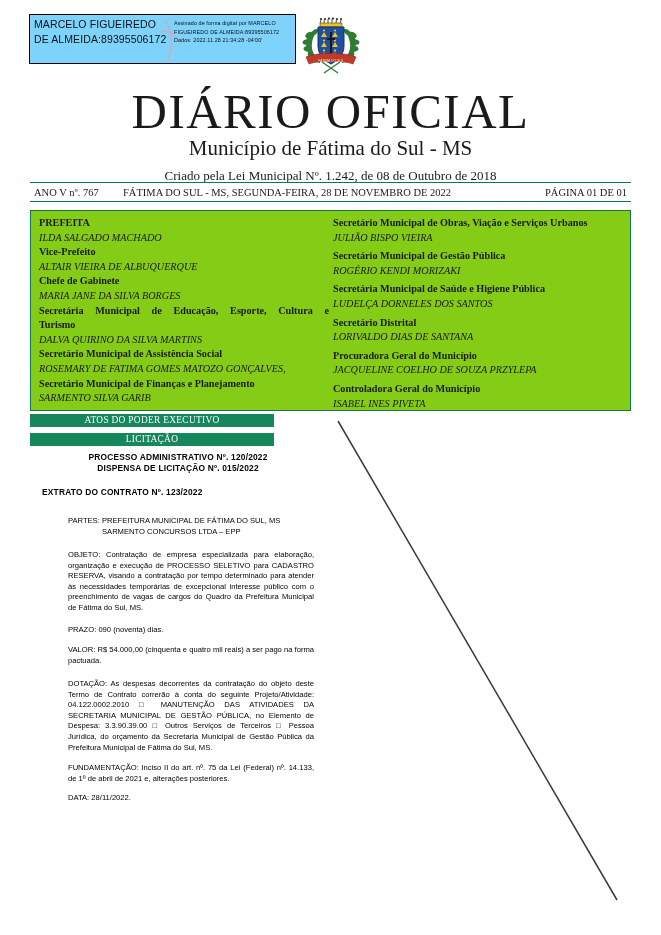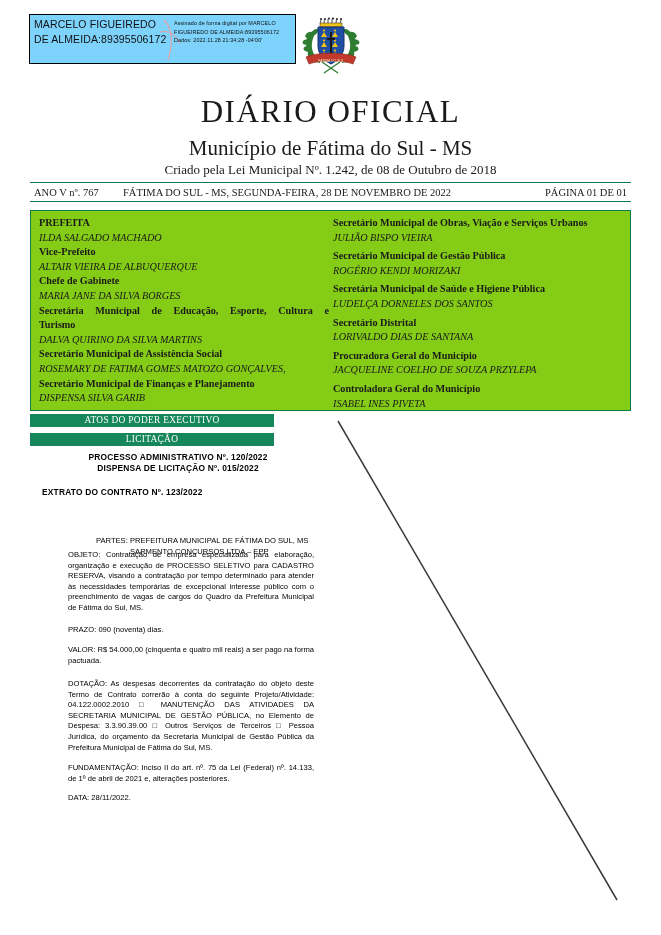--- a/index.html
+++ b/index.html
@@ -74,39 +74,39 @@
   
   .masthead {
     position: absolute;
     left: 0;
     top: 86px;
     width: 661px;
     text-align: center;
   }
   .doc-title {
     font-family: "Liberation Serif", serif;
-    font-size: 31px;
+    font-size: 49px;
     line-height: 52px;
     letter-spacing: 1.5px;
     color: #1a1a1a;
     font-weight: 400;
   }
   .doc-sub {
     font-family: "Liberation Serif", serif;
     font-size: 21px;
     line-height: 25px;
     color: #1a1a1a;
     margin-top: -2px;
   }
   .doc-law {
     font-family: "Liberation Serif", serif;
     font-size: 13px;
     line-height: 18px;
     color: #1a1a1a;
-    margin-top: 0;
+    margin-top: 6px;
   }
 
   
   .infobar {
     position: absolute;
     left: 30px;
     top: 182px;
     width: 601px;
     height: 20px;
     border-top: 1.6px solid #0c7a4a;
@@ -204,21 +204,21 @@
     position: absolute;
     left: 68px;
     width: 246px;
     font-family: "Liberation Sans", sans-serif;
     font-size: 7.6px;
     line-height: 10.6px;
     color: #000;
     text-align: justify;
   }
   .body-block.nojust { text-align: left; }
-  .b-partes { top: 536px; margin-left: 28px; }
+  .b-partes { top: 516px; }
   .b-partes .ln2 { padding-left: 34px; }
   .b-objeto { top: 550px; }
   .b-prazo  { top: 625px; }
   .b-valor  { top: 645px; }
   .b-dotacao{ top: 679px; }
   .b-fund   { top: 763px; }
   .b-data   { top: 793px; }
 
   
   .diag {
@@ -320,21 +320,21 @@
       <div class="off-role">Vice-Prefeito</div>
       <div class="off-name">ALTAIR VIEIRA DE ALBUQUERQUE</div>
       <div class="off-role">Chefe de Gabinete</div>
       <div class="off-name">MARIA JANE DA SILVA BORGES</div>
       <div class="off-role justify-all">Secretária Municipal de Educação, Esporte, Cultura e</div>
       <div class="off-role">Turismo</div>
       <div class="off-name">DALVA QUIRINO DA SILVA MARTINS</div>
       <div class="off-role">Secretário Municipal de Assistência Social</div>
       <div class="off-name">ROSEMARY DE FATIMA GOMES MATOZO GONÇALVES,</div>
       <div class="off-role">Secretário Municipal de Finanças e Planejamento</div>
-      <div class="off-name">DISPENSA SILVA GARIB</div>
+      <div class="off-name">SARMENTO SILVA GARIB</div>
     </div>
     <div class="off-col off-right">
       <div class="off-role">Secretário Municipal de Obras, Viação e Serviços Urbanos</div>
       <div class="off-name">JULIÃO BISPO VIEIRA</div>
       <div class="off-role">Secretário Municipal de Gestão Pública</div>
       <div class="off-name">ROGÉRIO KENDI MORIZAKI</div>
       <div class="off-role">Secretária Municipal de Saúde e Higiene Pública</div>
       <div class="off-name">LUDELÇA DORNELES DOS SANTOS</div>
       <div class="off-role">Secretário Distrital</div>
       <div class="off-name">LORIVALDO DIAS DE SANTANA</div>

